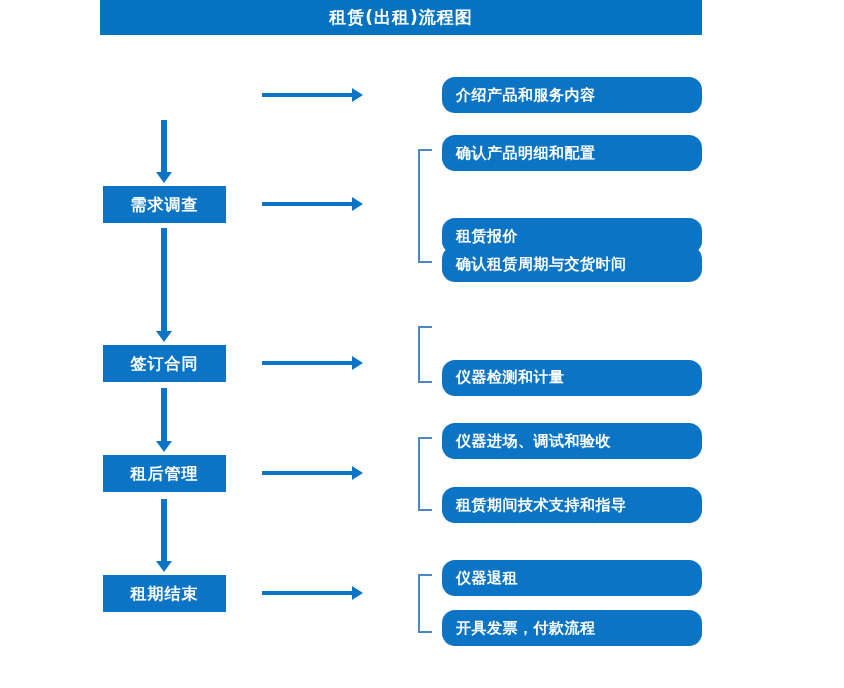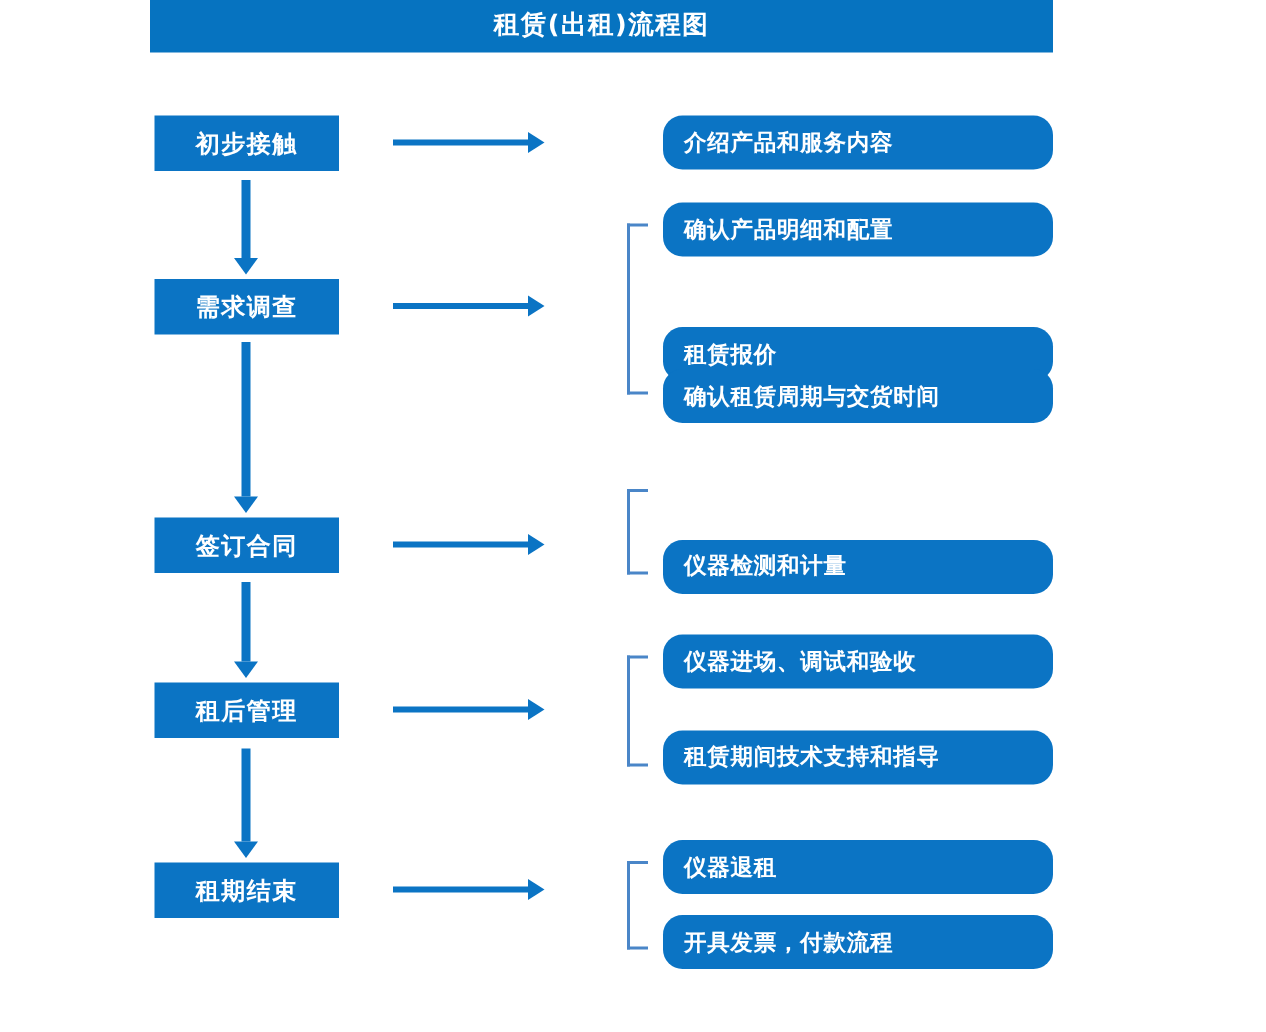--- a/index.html
+++ b/index.html
@@ -121,21 +121,20 @@
     box-sizing: border-box;
   }
 </style>
 </head>
 <body>
 
 <div id="flowchart">
 
   <div class="title-bar">租赁(出租)流程图</div>
 
-  <div class="box stage" style="left:103px; top:77px;">初步接触</div>
 
   <div class="box stage" style="left:103px; top:186px;">需求调查</div>
 
   <div class="box stage" style="left:103px; top:345px;">签订合同</div>
 
   <div class="box stage" style="left:103px; top:455px;">租后管理</div>
 
   <div class="box stage" style="left:103px; top:575px;">租期结束</div>
 
   <div class="arrow-v" style="left:156px; top:120px; height:63px;">
@@ -197,19 +196,19 @@
 
   <div class="box detail" style="left:442px; top:186px;margin-top:32px;">租赁报价</div>
 
   <div class="box detail" style="left:442px; top:246px;">确认租赁周期与交货时间</div>
 
 
   <div class="box detail" style="left:442px; top:360px;font-family:Liberation Mono, monospace;">仪器检测和计量</div>
 
   <div class="box detail" style="left:442px; top:423px;">仪器进场、调试和验收</div>
 
-  <div class="box detail" style="left:442px; top:487px;font-family:Liberation Serif, serif;">租赁期间技术支持和指导</div>
+  <div class="box detail" style="left:442px; top:487px;">租赁期间技术支持和指导</div>
 
   <div class="box detail" style="left:442px; top:560px;">仪器退租</div>
 
   <div class="box detail" style="left:442px; top:610px;">开具发票，付款流程</div>
 
 </div>
 
 </body></html>

